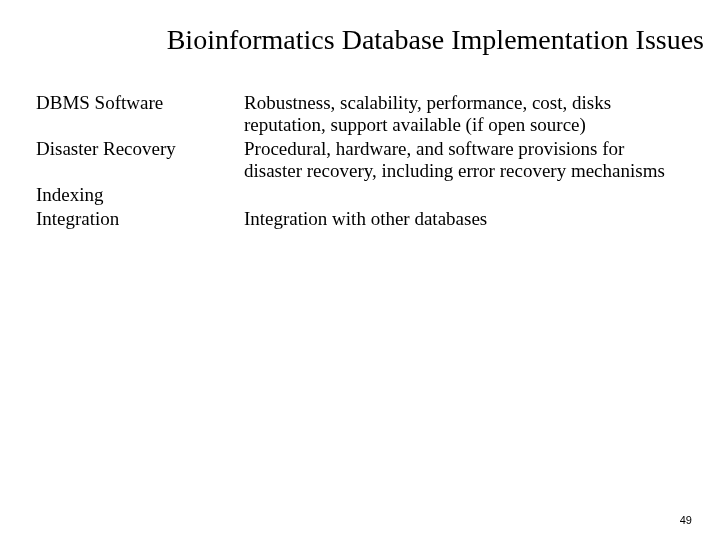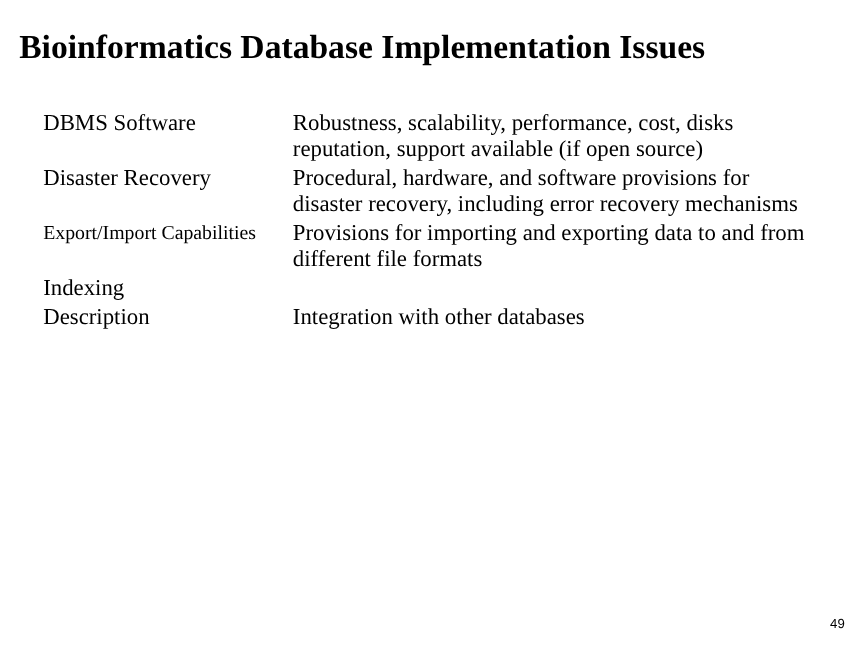--- a/index.html
+++ b/index.html
@@ -6,22 +6,23 @@
     body {
       width: 720px;
       height: 540px;
       background: #ffffff;
       font-family: "Times New Roman", Times, serif;
       color: #000;
       position: relative;
     }
     .title {
       font-size: 28px;
-      font-weight: bold;
+      font-weight: normal;
       padding: 24px 16px 0 16px;
+      text-align: right;
     }
     .content {
       padding: 36px 28px 0 36px;
     }
     .row {
       display: flex;
       margin-bottom: 2px;
     }
     .col-issue {
       width: 208px;
@@ -35,47 +36,43 @@
     }
     .header-underline {
       text-decoration: underline;
     }
     .small {
       font-size: 16.5px;
     }
     .page-number {
       position: absolute;
       bottom: 14px;
-      right: 16px;
+      right: 28px;
       font-family: Arial, sans-serif;
       font-size: 11px;
     }
   </style>
 </head>
 <body>
 
 <div class="title">Bioinformatics Database Implementation Issues</div>
 
 <div class="content">
   <div id="rows">
       <div class="row">
         <div class="col-issue">DBMS Software</div>
         <div class="col-desc">Robustness, scalability, performance, cost, disks reputation, support available (if  open source)</div>
       </div>
       <div class="row">
         <div class="col-issue">Disaster Recovery</div>
         <div class="col-desc">Procedural, hardware, and software provisions for disaster recovery, including error recovery mechanisms</div>
       </div>
       <div class="row">
-        <div class="col-issue small">Export/Import Capabilities</div>
-        <div class="col-desc">Provisions for importing and exporting data to and from different file formats</div>
-      </div>
-      <div class="row">
         <div class="col-issue">Indexing</div>
       </div>
       <div class="row">
-        <div class="col-issue">Description</div>
+        <div class="col-issue">Integration</div>
         <div class="col-desc">Integration with other databases</div>
       </div>
     </div>
 </div>
 
 <div class="page-number">49</div>
 
 </body></html>

